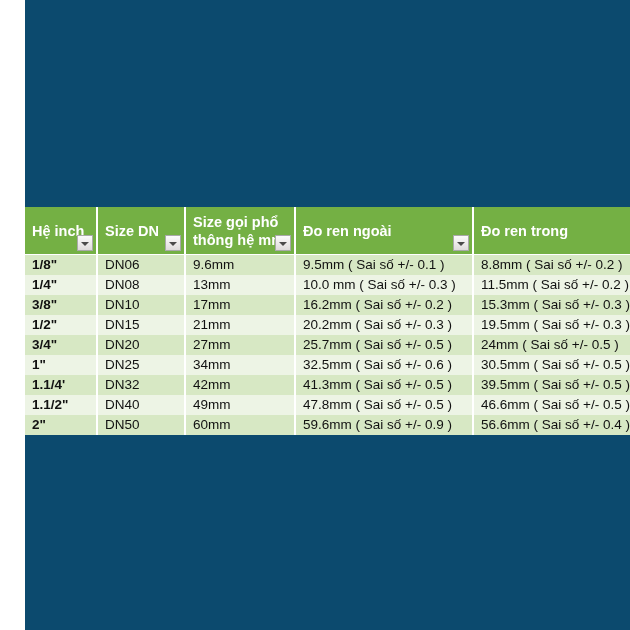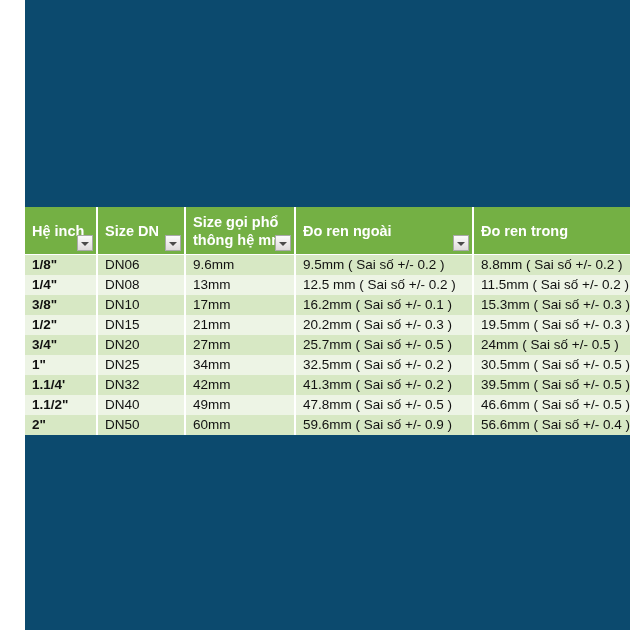--- a/index.html
+++ b/index.html
@@ -137,63 +137,63 @@
             <span class="caret"></span>
           </span>
         </th>
       </tr>
     </thead>
     <tbody id="table-body">
         <tr class="odd">
           <td class="inch">1/8"</td>
           <td>DN06</td>
           <td>9.6mm</td>
-          <td>9.5mm ( Sai số +/- 0.2 )</td>
+          <td>9.5mm ( Sai số +/- 0.1 )</td>
           <td>8.8mm ( Sai số +/- 0.2 )</td>
         </tr>
         <tr class="even">
           <td class="inch">1/4"</td>
           <td>DN08</td>
           <td>13mm</td>
-          <td>12.5 mm ( Sai số +/- 0.2 )</td>
+          <td>10.0 mm ( Sai số +/- 0.3 )</td>
           <td>11.5mm ( Sai số +/- 0.2 )</td>
         </tr>
         <tr class="odd">
           <td class="inch">3/8"</td>
           <td>DN10</td>
           <td>17mm</td>
-          <td>16.2mm ( Sai số +/- 0.1 )</td>
+          <td>16.2mm ( Sai số +/- 0.2 )</td>
           <td>15.3mm ( Sai số +/- 0.3 )</td>
         </tr>
         <tr class="even">
           <td class="inch">1/2"</td>
           <td>DN15</td>
           <td>21mm</td>
           <td>20.2mm ( Sai số +/- 0.3 )</td>
           <td>19.5mm ( Sai số +/- 0.3 )</td>
         </tr>
         <tr class="odd">
           <td class="inch">3/4"</td>
           <td>DN20</td>
           <td>27mm</td>
           <td>25.7mm ( Sai số +/- 0.5 )</td>
           <td>24mm ( Sai số +/- 0.5 )</td>
         </tr>
         <tr class="even">
           <td class="inch">1"</td>
           <td>DN25</td>
           <td>34mm</td>
-          <td>32.5mm ( Sai số +/- 0.2 )</td>
+          <td>32.5mm ( Sai số +/- 0.6 )</td>
           <td>30.5mm ( Sai số +/- 0.5 )</td>
         </tr>
         <tr class="odd">
           <td class="inch">1.1/4'</td>
           <td>DN32</td>
           <td>42mm</td>
-          <td>41.3mm ( Sai số +/- 0.2 )</td>
+          <td>41.3mm ( Sai số +/- 0.5 )</td>
           <td>39.5mm ( Sai số +/- 0.5 )</td>
         </tr>
         <tr class="even">
           <td class="inch">1.1/2"</td>
           <td>DN40</td>
           <td>49mm</td>
           <td>47.8mm ( Sai số +/- 0.5 )</td>
           <td>46.6mm ( Sai số +/- 0.5 )</td>
         </tr>
         <tr class="odd">

